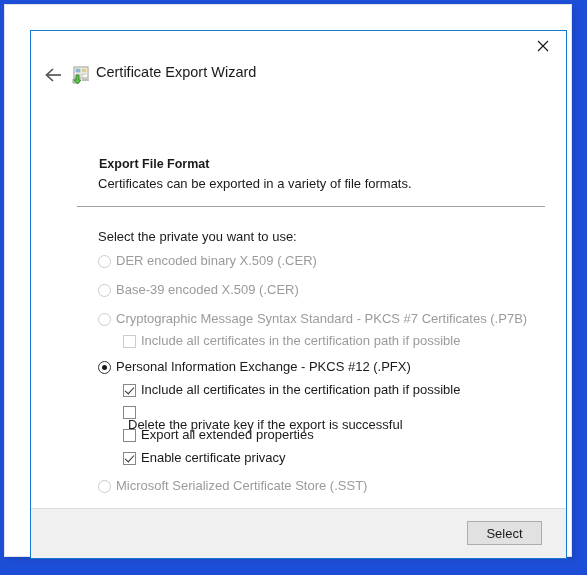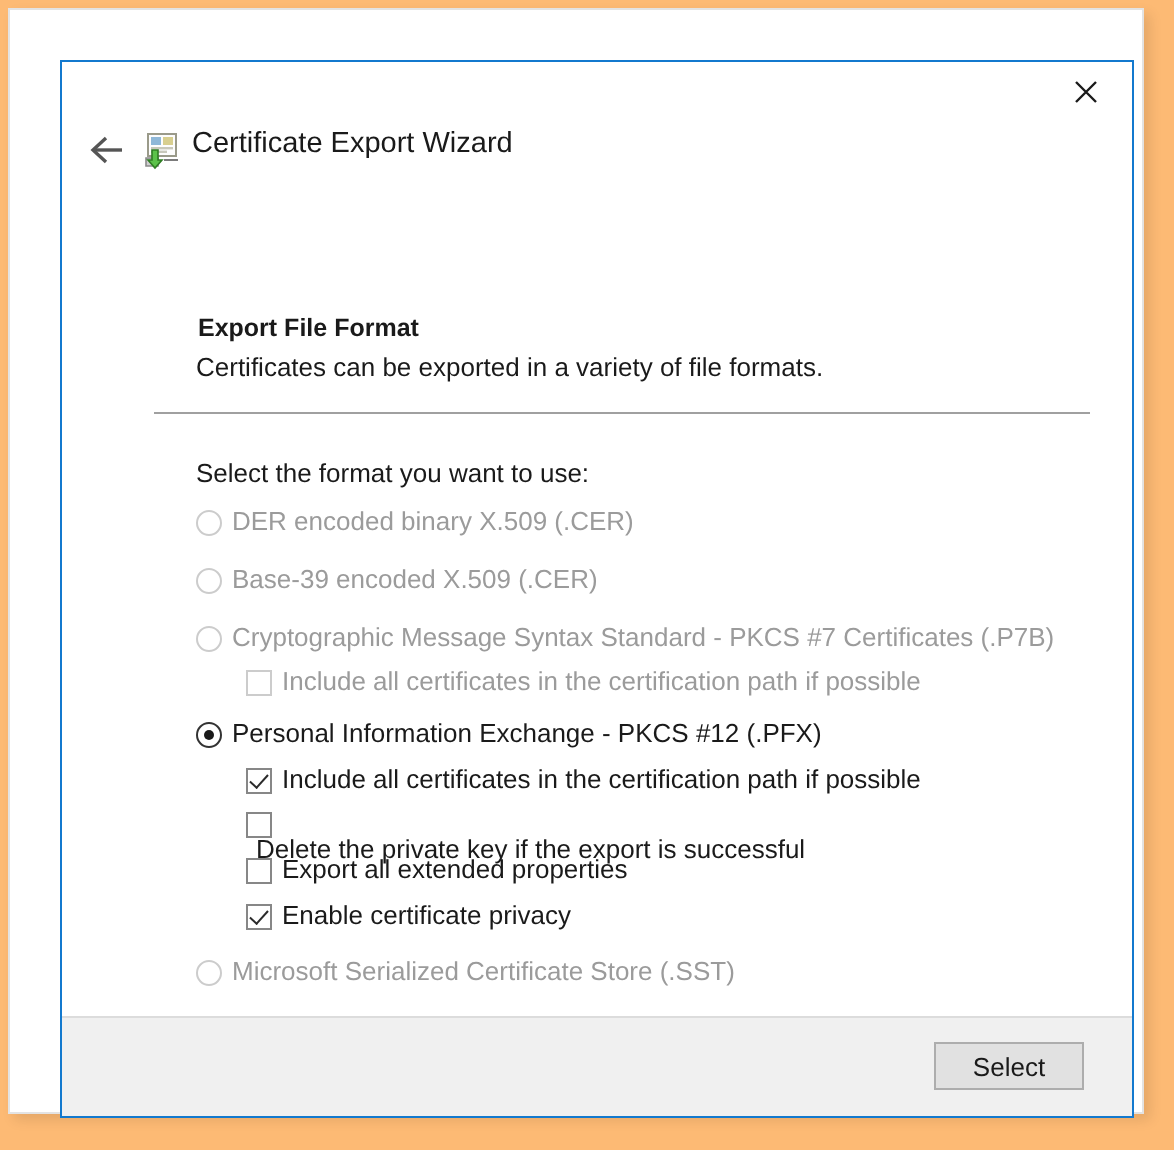--- a/index.html
+++ b/index.html
@@ -12,21 +12,21 @@
     background: #ffffff;
     font-family: "Liberation Sans", sans-serif;
     overflow: hidden;
   }
 
   
   .desktop {
     position: absolute;
     left: 0; top: 0;
     width: 587px; height: 575px;
-    background: #fdba74;
+    background: #1d4ed8;
   }
 
   
   .sheet {
     position: absolute;
     left: 4px; top: 4px;
     width: 568px; height: 553px;
     background: #ffffff;
     border: 1px solid #e3e3e3;
     box-shadow: 3px 3px 6px rgba(0,0,0,0.10);
@@ -251,21 +251,21 @@
           </svg>
         </div>
       </div>
 
       <div class="body-area">
 
         <div class="head-title">Export File Format</div>
         <div class="head-sub">Certificates can be exported in a variety of file formats.</div>
         <div class="hr"></div>
 
-        <div class="prompt">Select the format you want to use:</div>
+        <div class="prompt">Select the private you want to use:</div>
 
         <div id="options-host">
             <div class="opt disabled" style="left: 67px; top: 163px;">
               <span class="radio dis"></span>
               <span class="opt-label">DER encoded binary X.509 (.CER)</span>
             </div>
             <div class="opt disabled" style="left: 67px; top: 192px;">
               <span class="radio dis"></span>
               <span class="opt-label">Base-39 encoded X.509 (.CER)</span>
             </div>

